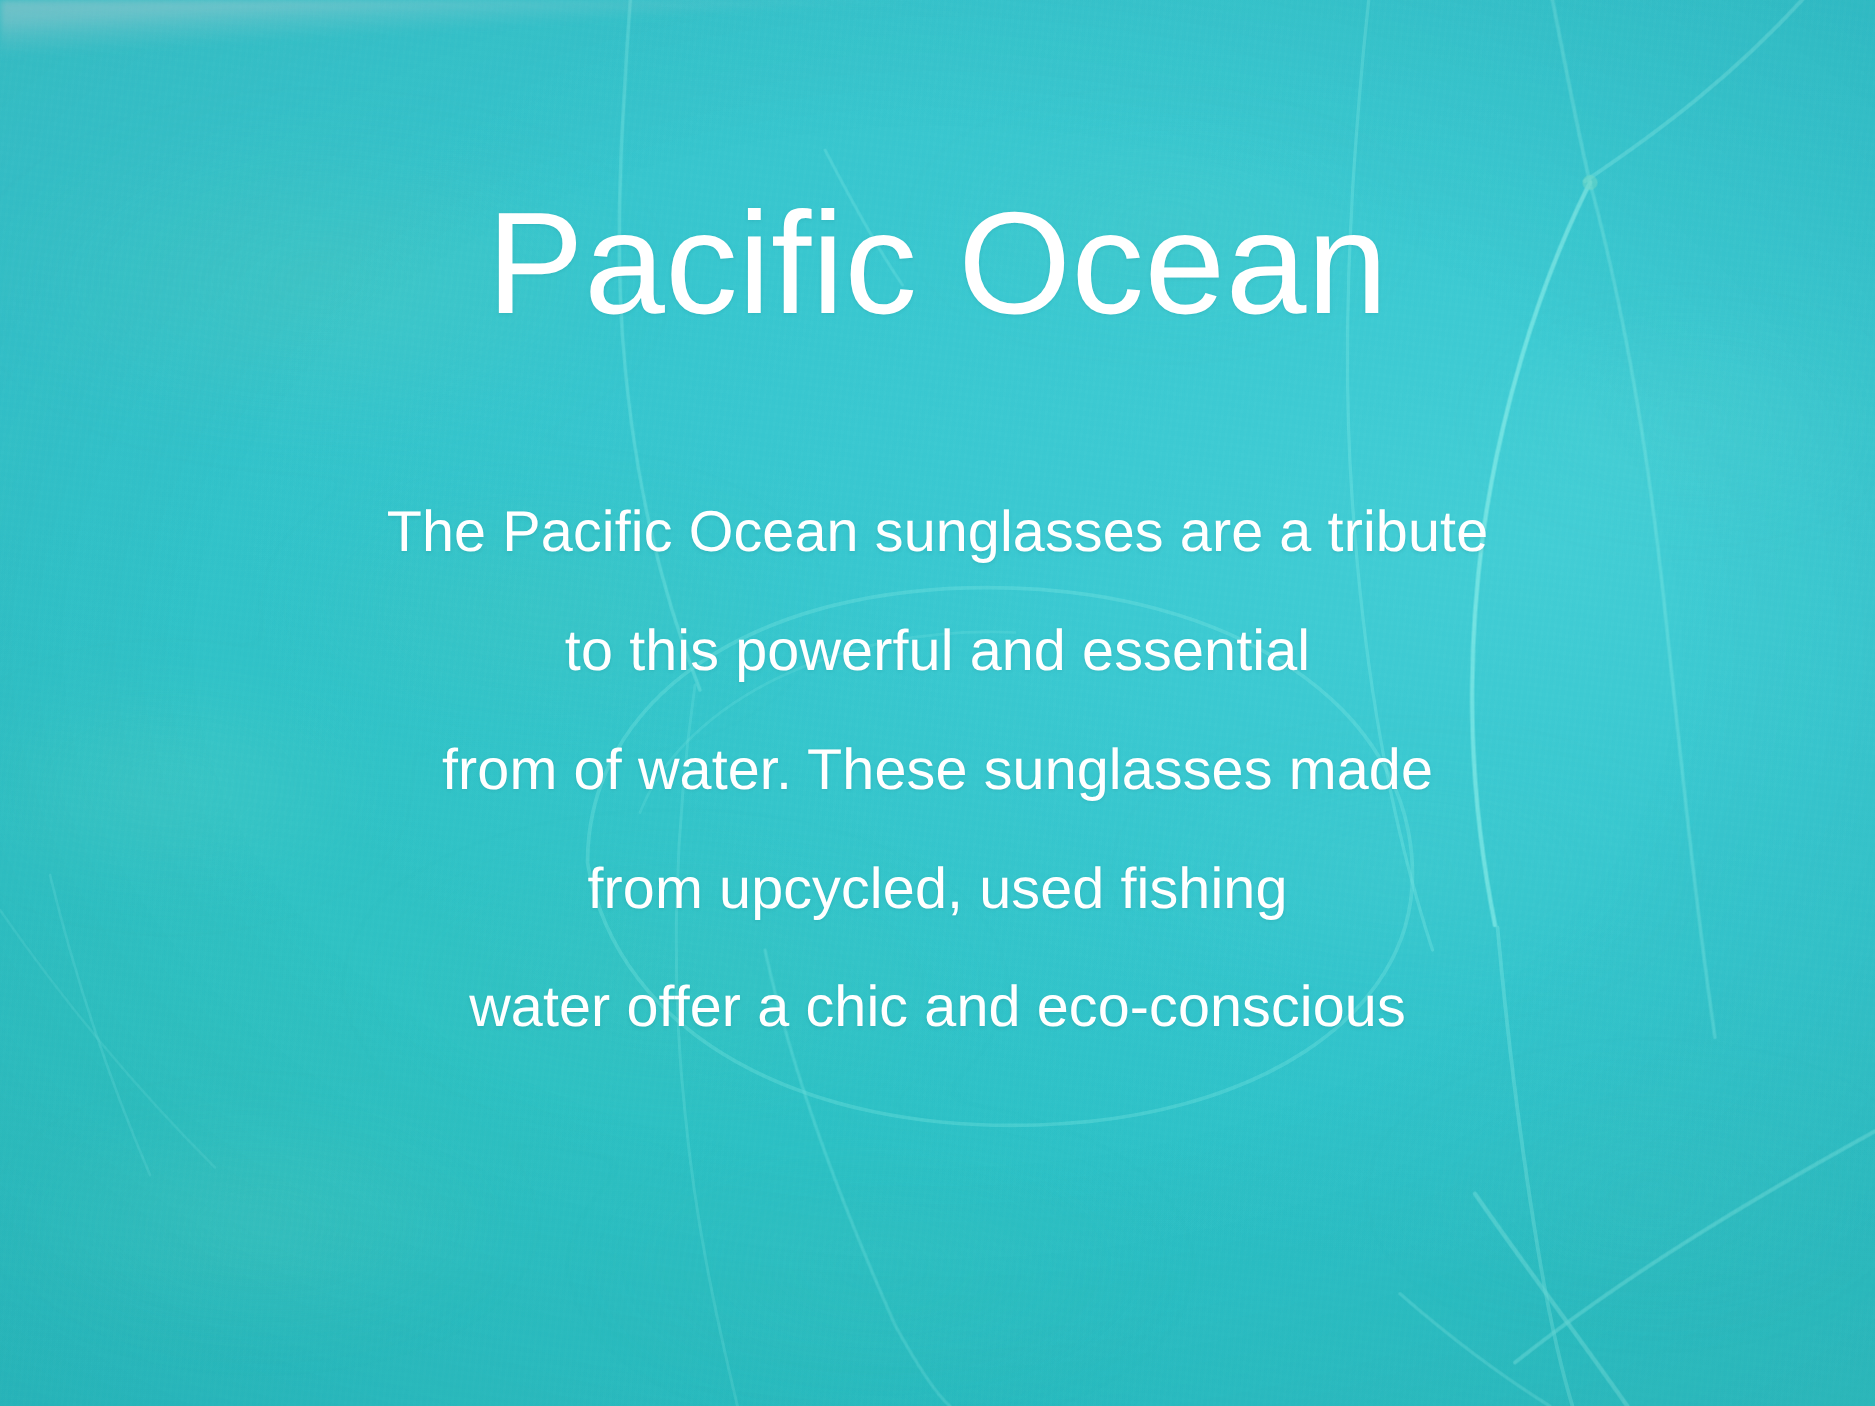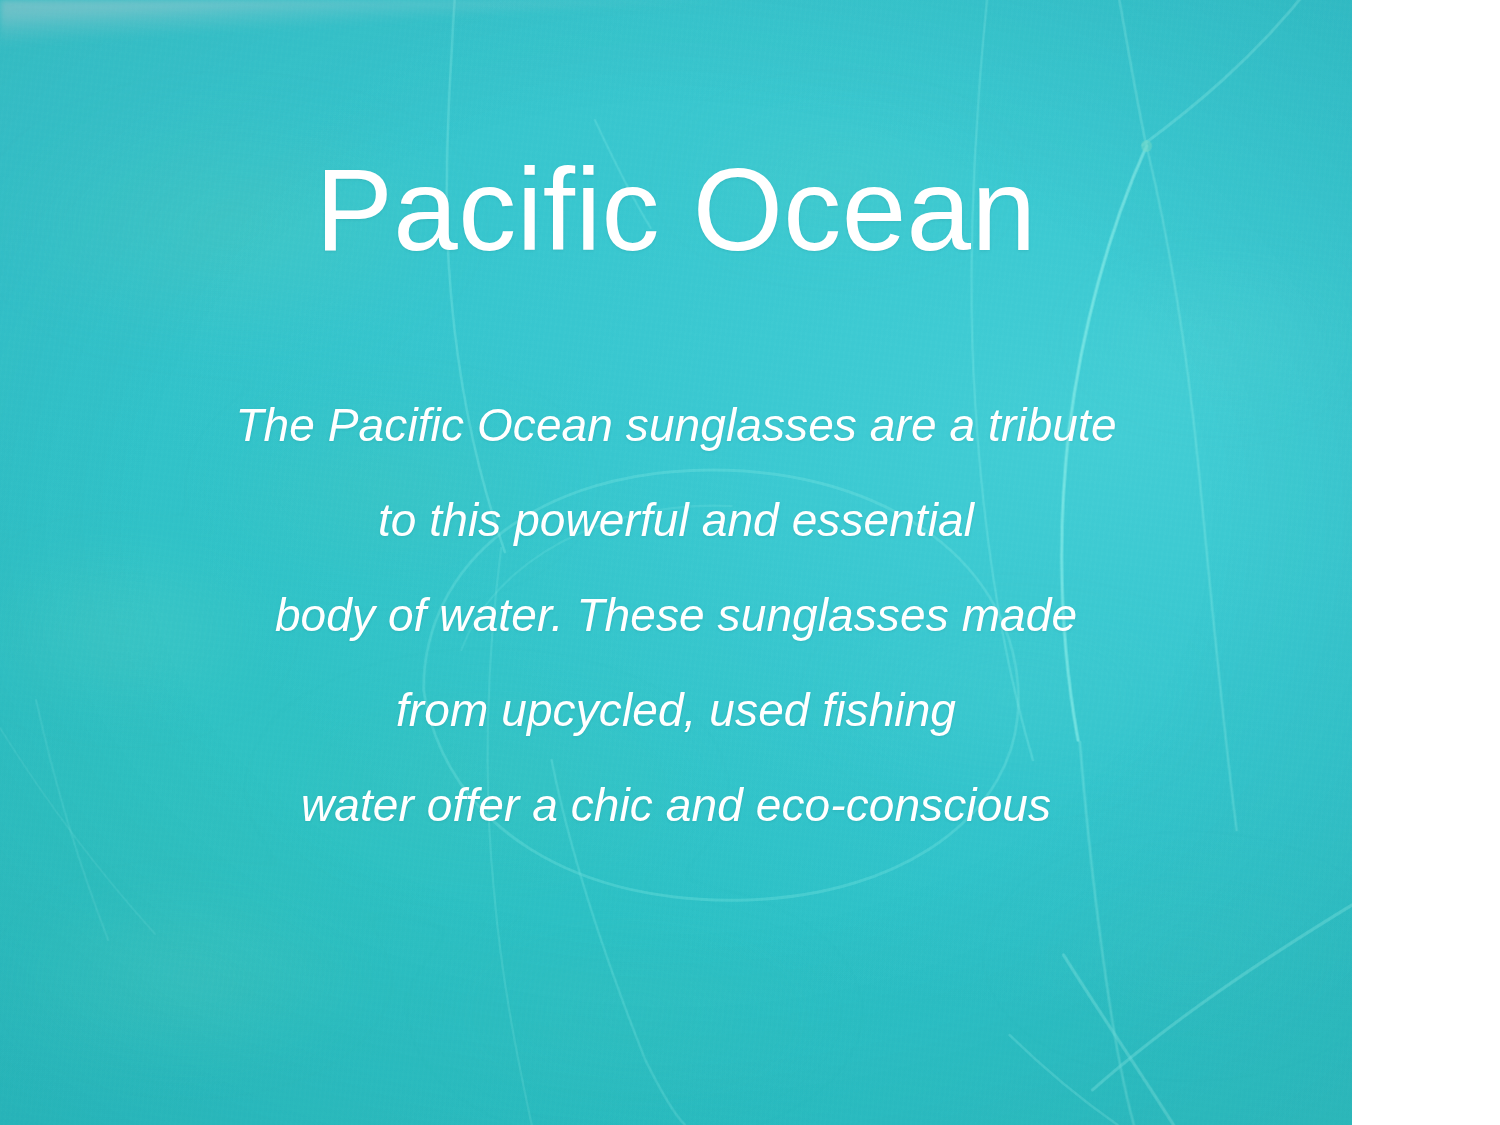--- a/index.html
+++ b/index.html
@@ -4,21 +4,21 @@
 <title>Pacific Ocean</title>
 <style>
   html, body {
     margin: 0;
     padding: 0;
     background: #ffffff;
   }
 
   #slide {
     position: relative;
-    width: 1352px;
+    width: 1500px;
     height: 1125px;
     overflow: hidden;
     background: #2fc0cb;
     font-family: "Liberation Sans", sans-serif;
     -webkit-font-smoothing: antialiased;
   }
 
   
 
   .bg-layer {
@@ -123,21 +123,20 @@
   }
 
   .body-copy {
     position: absolute;
     top: 378px;
     left: 0;
     right: 0;
     display: flex;
     flex-direction: column;
     align-items: center;
-    font-style: italic;
   }
 
   .body-line {
     display: block;
     font-size: 46px;
     font-weight: 400;
     line-height: 95px;
     letter-spacing: 0.1px;
     color: #ffffff;
     white-space: nowrap;
@@ -189,19 +188,19 @@
   <div class="bg-layer bg-topband"></div>
   <div class="bg-layer bg-vignette"></div>
 
   <div class="content">
 
     <h1 class="slide-title">Pacific Ocean</h1>
 
     <div class="body-copy">
       <span class="body-line">The Pacific Ocean sunglasses are a tribute</span>
       <span class="body-line">to this powerful and essential</span>
-      <span class="body-line">body of water. These sunglasses made</span>
+      <span class="body-line">from of water. These sunglasses made</span>
       <span class="body-line">from upcycled, used fishing</span>
       <span class="body-line">water offer a chic and eco-conscious</span>
     </div>
 
   </div>
 </div>
 
 </body></html>

